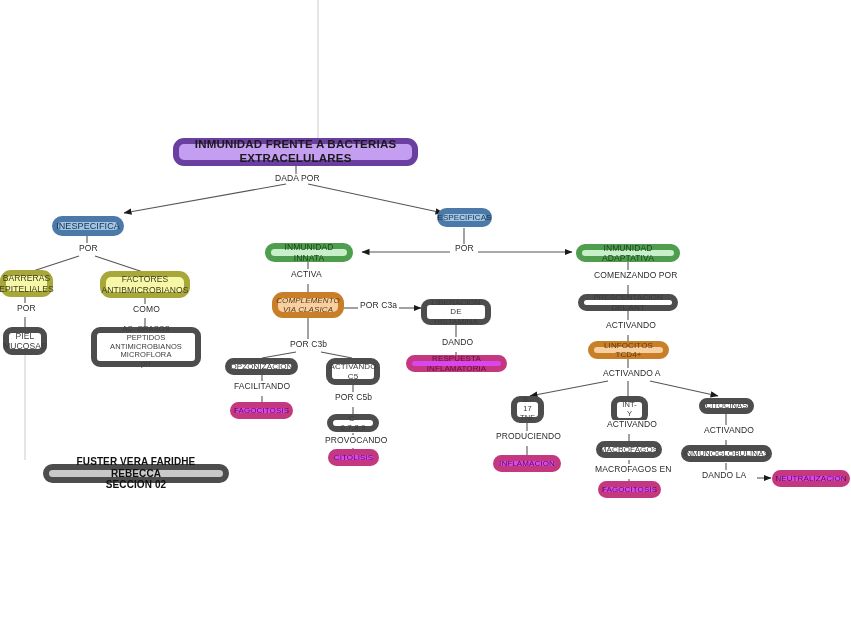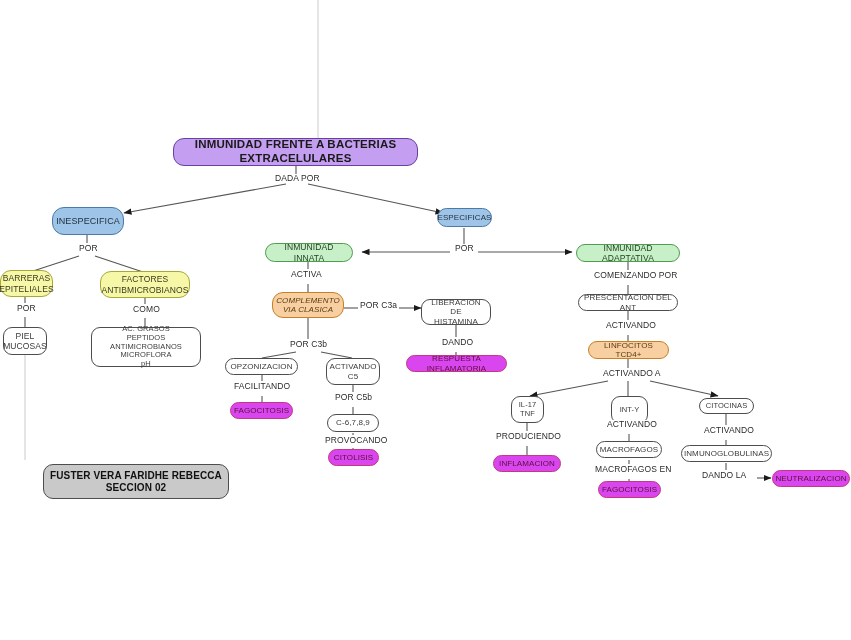--- a/index.html
+++ b/index.html
@@ -27,21 +27,21 @@
     height: 640px;
     pointer-events: none;
   }
   .node {
     position: absolute;
     box-sizing: border-box;
     display: flex;
     align-items: center;
     justify-content: center;
     text-align: center;
-    border: 1px solid #701a75;
+    border: 6px solid #701a75;
     border-radius: 9px;
     background: #ffffff;
     color: #333333;
     line-height: 1.18;
     white-space: pre-line;
     letter-spacing: 0.1px;
     padding: 1px 4px;
   }
   .node.plain {
     border-color: #4d4d4d;
@@ -194,21 +194,21 @@
       <path d="M726,463 L726,470"></path>
 
       <path d="M757,478 L771,478" marker-end="url(#arrow)"></path>
 
       <path d="M25,345 L25,460" stroke="#cfcfcf"></path>
     </g>
   </svg>
 
   <div class="node root" style="left:173px; top:138px; width:245px; height:28px; font-size:11.5px;">INMUNIDAD FRENTE A BACTERIAS EXTRACELULARES</div>
 
-  <div class="node blue" style="left:52px; top:207px; width:72px; height:28px; font-size:9px;">INESPECIFICA</div>
+  <div class="node blue" style="left:52px; top:216px; width:72px; height:20px; font-size:9px;">INESPECIFICA</div>
 
   <div class="node blue" style="left:437px; top:208px; width:55px; height:19px; font-size:8px;">ESPECIFICAS</div>
 
   <div class="node yellow" style="left:0px; top:270px; width:53px; height:27px; font-size:8.5px;">BARRERAS
 EPITELIALES</div>
 
   <div class="node yellow" style="left:100px; top:271px; width:90px; height:27px; font-size:8.5px;">FACTORES
 ANTIBMICROBIANOS</div>
 
   <div class="node plain" style="left:3px; top:327px; width:44px; height:28px; font-size:8.5px;">PIEL
@@ -256,21 +256,21 @@
   <div class="node pink" style="left:493px; top:455px; width:68px; height:17px; font-size:8px;">INFLAMACION</div>
 
   <div class="node plain" style="left:596px; top:441px; width:66px; height:17px; font-size:8px;">MACROFAGOS</div>
 
   <div class="node plain" style="left:681px; top:445px; width:91px; height:17px; font-size:8px;">INMUNOGLOBULINAS</div>
 
   <div class="node pink" style="left:598px; top:481px; width:63px; height:17px; font-size:8px;">FAGOCITOSIS</div>
 
   <div class="node pink" style="left:772px; top:470px; width:78px; height:17px; font-size:8px;">NEUTRALIZACION</div>
 
-  <div class="node gray" style="left:43px; top:464px; width:186px; height:35px; font-size:10px;">FUSTER VERA FARIDHE REBECCA
+  <div class="node gray" style="left:43px; top:464px; width:186px; height:19px; font-size:10px;">FUSTER VERA FARIDHE REBECCA
 SECCION 02</div>
 
   <div class="edge-label" style="left:273px; top:174px; font-size:8.5px;">DADA POR</div>
 
   <div class="edge-label" style="left:77px; top:244px; font-size:8.5px;">POR</div>
 
   <div class="edge-label" style="left:453px; top:244px; font-size:8.5px;">POR</div>
 
   <div class="edge-label" style="left:15px; top:304px; font-size:8.5px;">POR</div>
 

